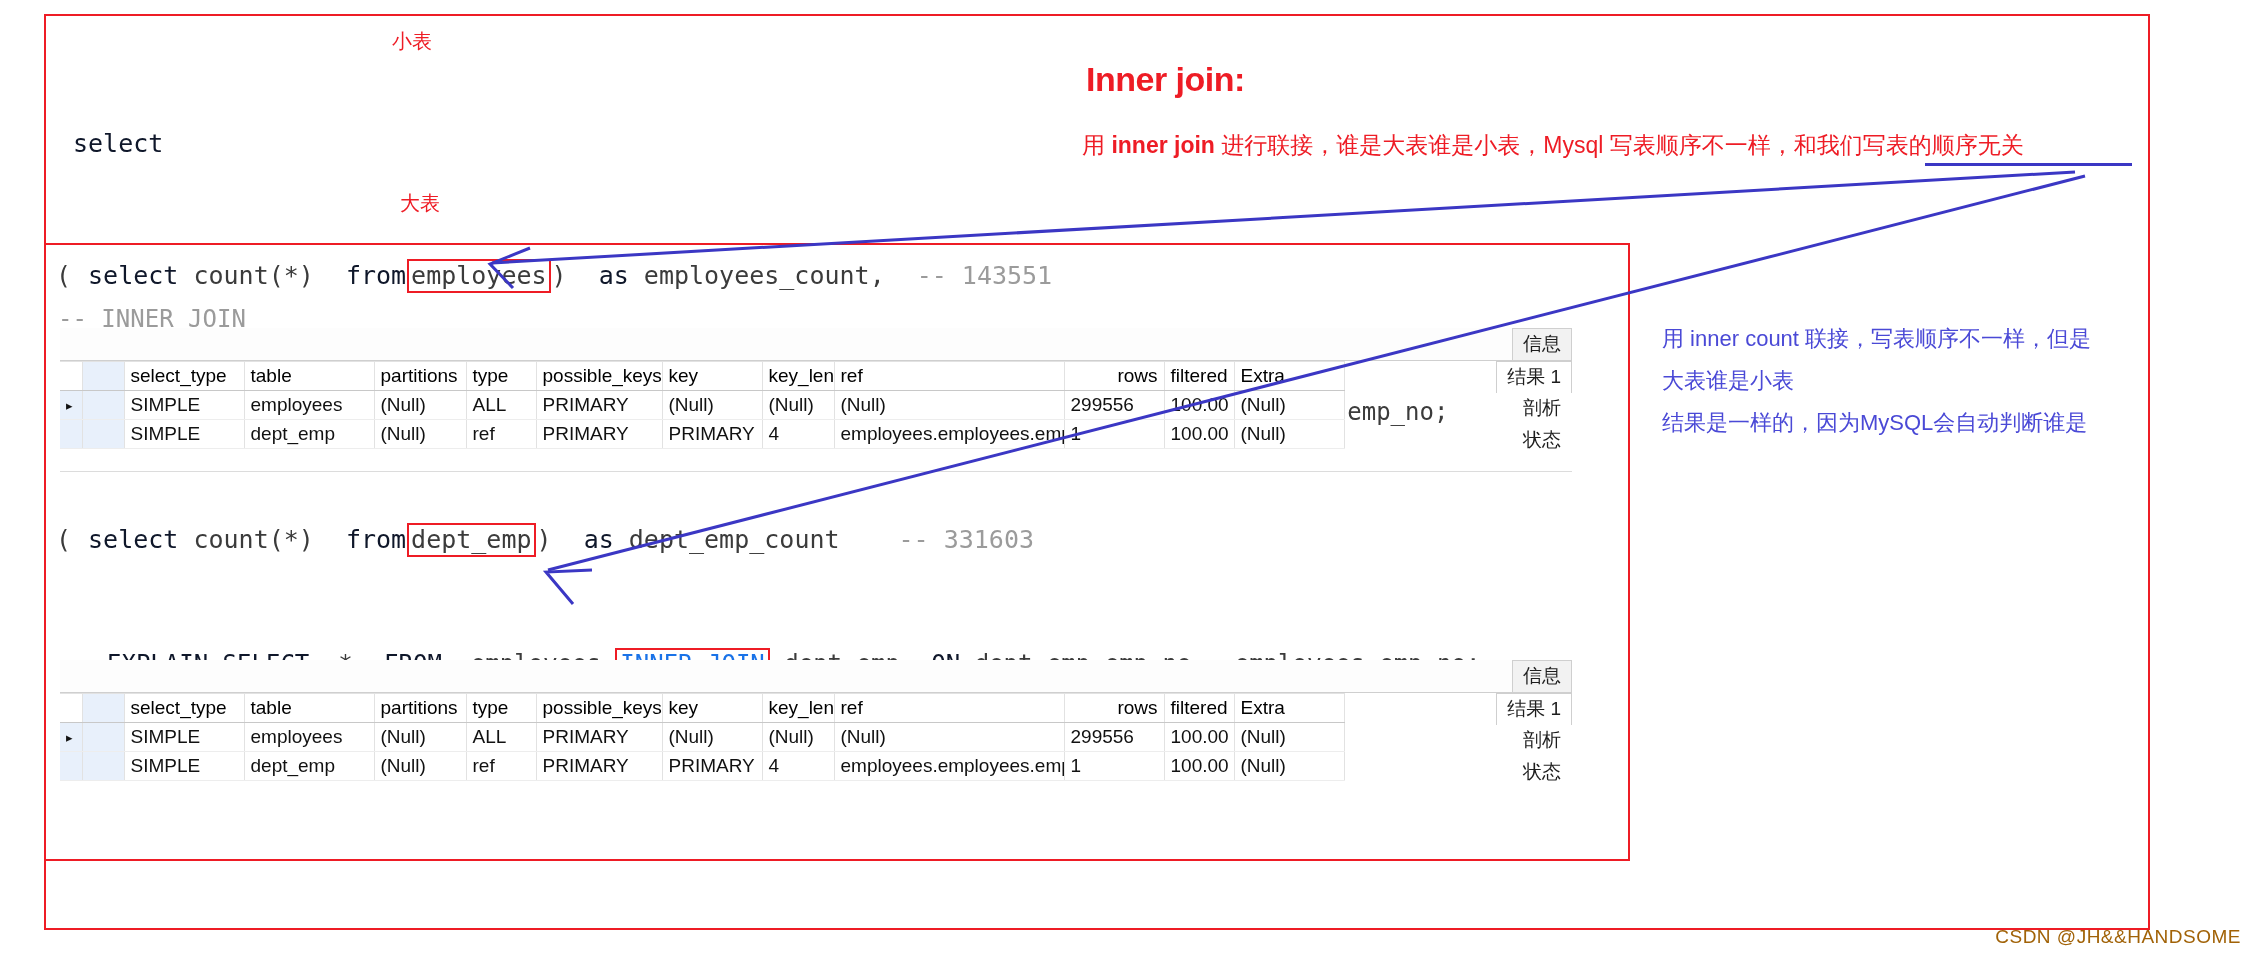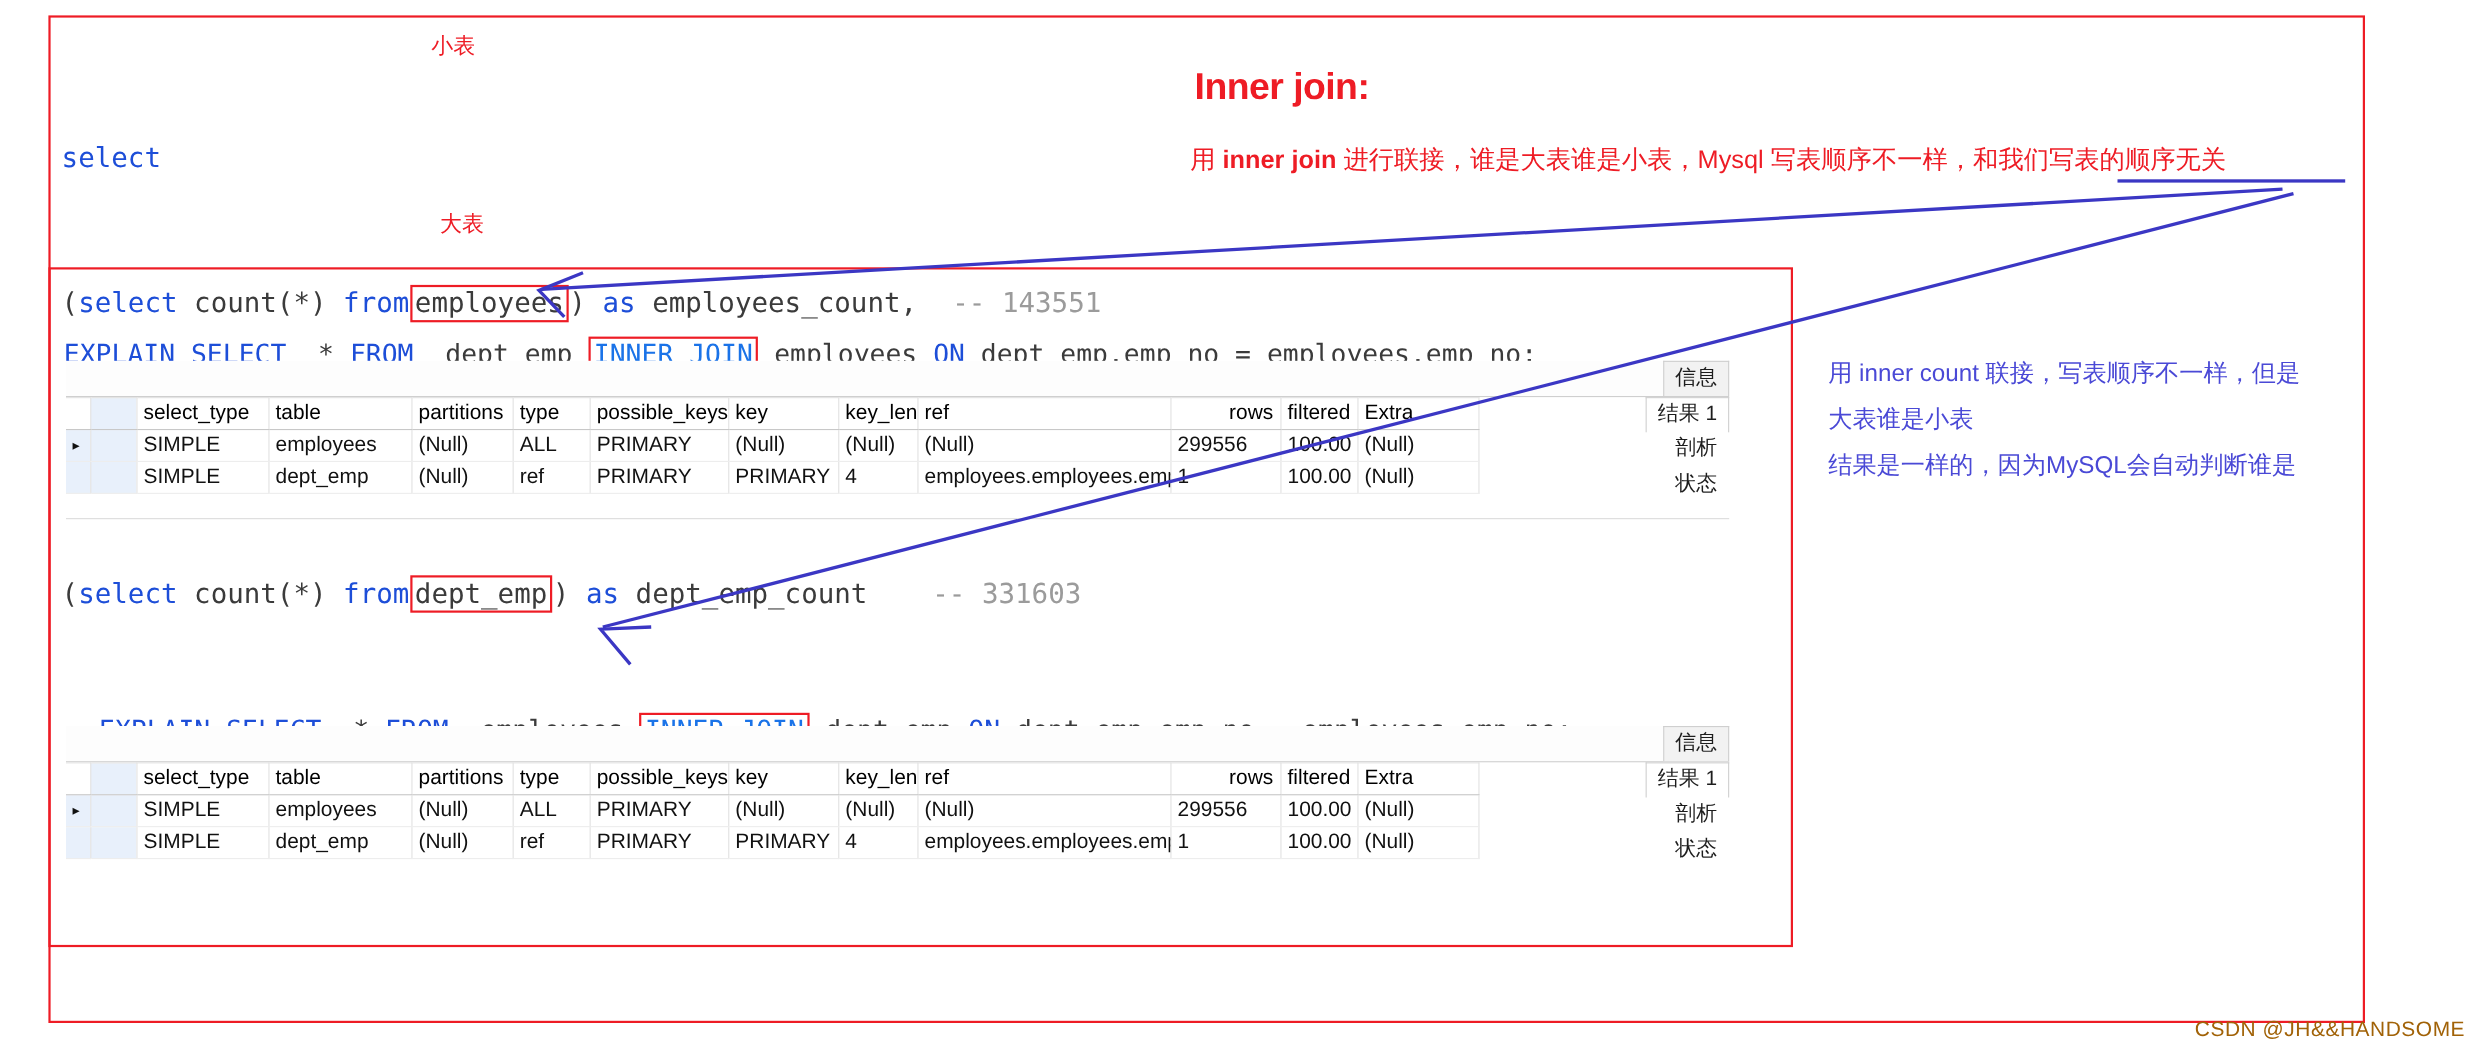--- a/index.html
+++ b/index.html
@@ -38,21 +38,21 @@
   .top-sql {
     position: absolute;
     left: 56px;
     top: 34px;
     font-family: "DejaVu Sans Mono", "Liberation Mono", monospace;
     font-size: 25px;
     line-height: 44px;
     color: #3b3b3b;
     white-space: pre;
   }
-  .kw      { color: #1d4ed8; }
+  .kw      { color: #0f172a; margin-left: 17px; }
   .plain   { color: #3b3b3b; }
   .comment { color: #9b9b9b; }
 
   .line { position: relative; height: 44px; white-space: pre; }
 
   
   .boxed {
     border: 2.5px solid #ee1c25;
     padding: 0 2px;
     margin: 0 1px;
@@ -268,20 +268,21 @@
   <div class="tag-big-table">大表</div>
 
   <div class="inner-join-title">Inner join:</div>
   <div class="red-note"><span>用 </span><b>inner join</b><span> 进行联接，谁是大表谁是小表，Mysql 写表顺序不一样，和我们写表的顺序无关</span></div>
   <div class="red-underline"></div>
 
   <div class="outer-frame"></div>
   <div class="inner-frame"></div>
 
   <div class="explain-sql" id="explain-sql-1">
+    <span class="sql-comment">-- INNER JOIN</span>
     <span class="sql-body"><span class="kw">EXPLAIN SELECT</span><span class="plain">  * </span><span class="kw">FROM</span><span class="plain">  dept_emp </span><span class="boxed-join">INNER JOIN</span><span class="plain"> employees </span><span class="kw">ON</span><span class="plain"> dept_emp.emp_no = employees.emp_no;</span></span>
   </div>
 
   <div class="result-panel" id="result-panel-1">
     <div class="tabs">
       <div class="tab first">信息</div>
       <div class="tab active">结果 1</div>
       <div class="tab">剖析</div>
       <div class="tab">状态</div>
     </div>

